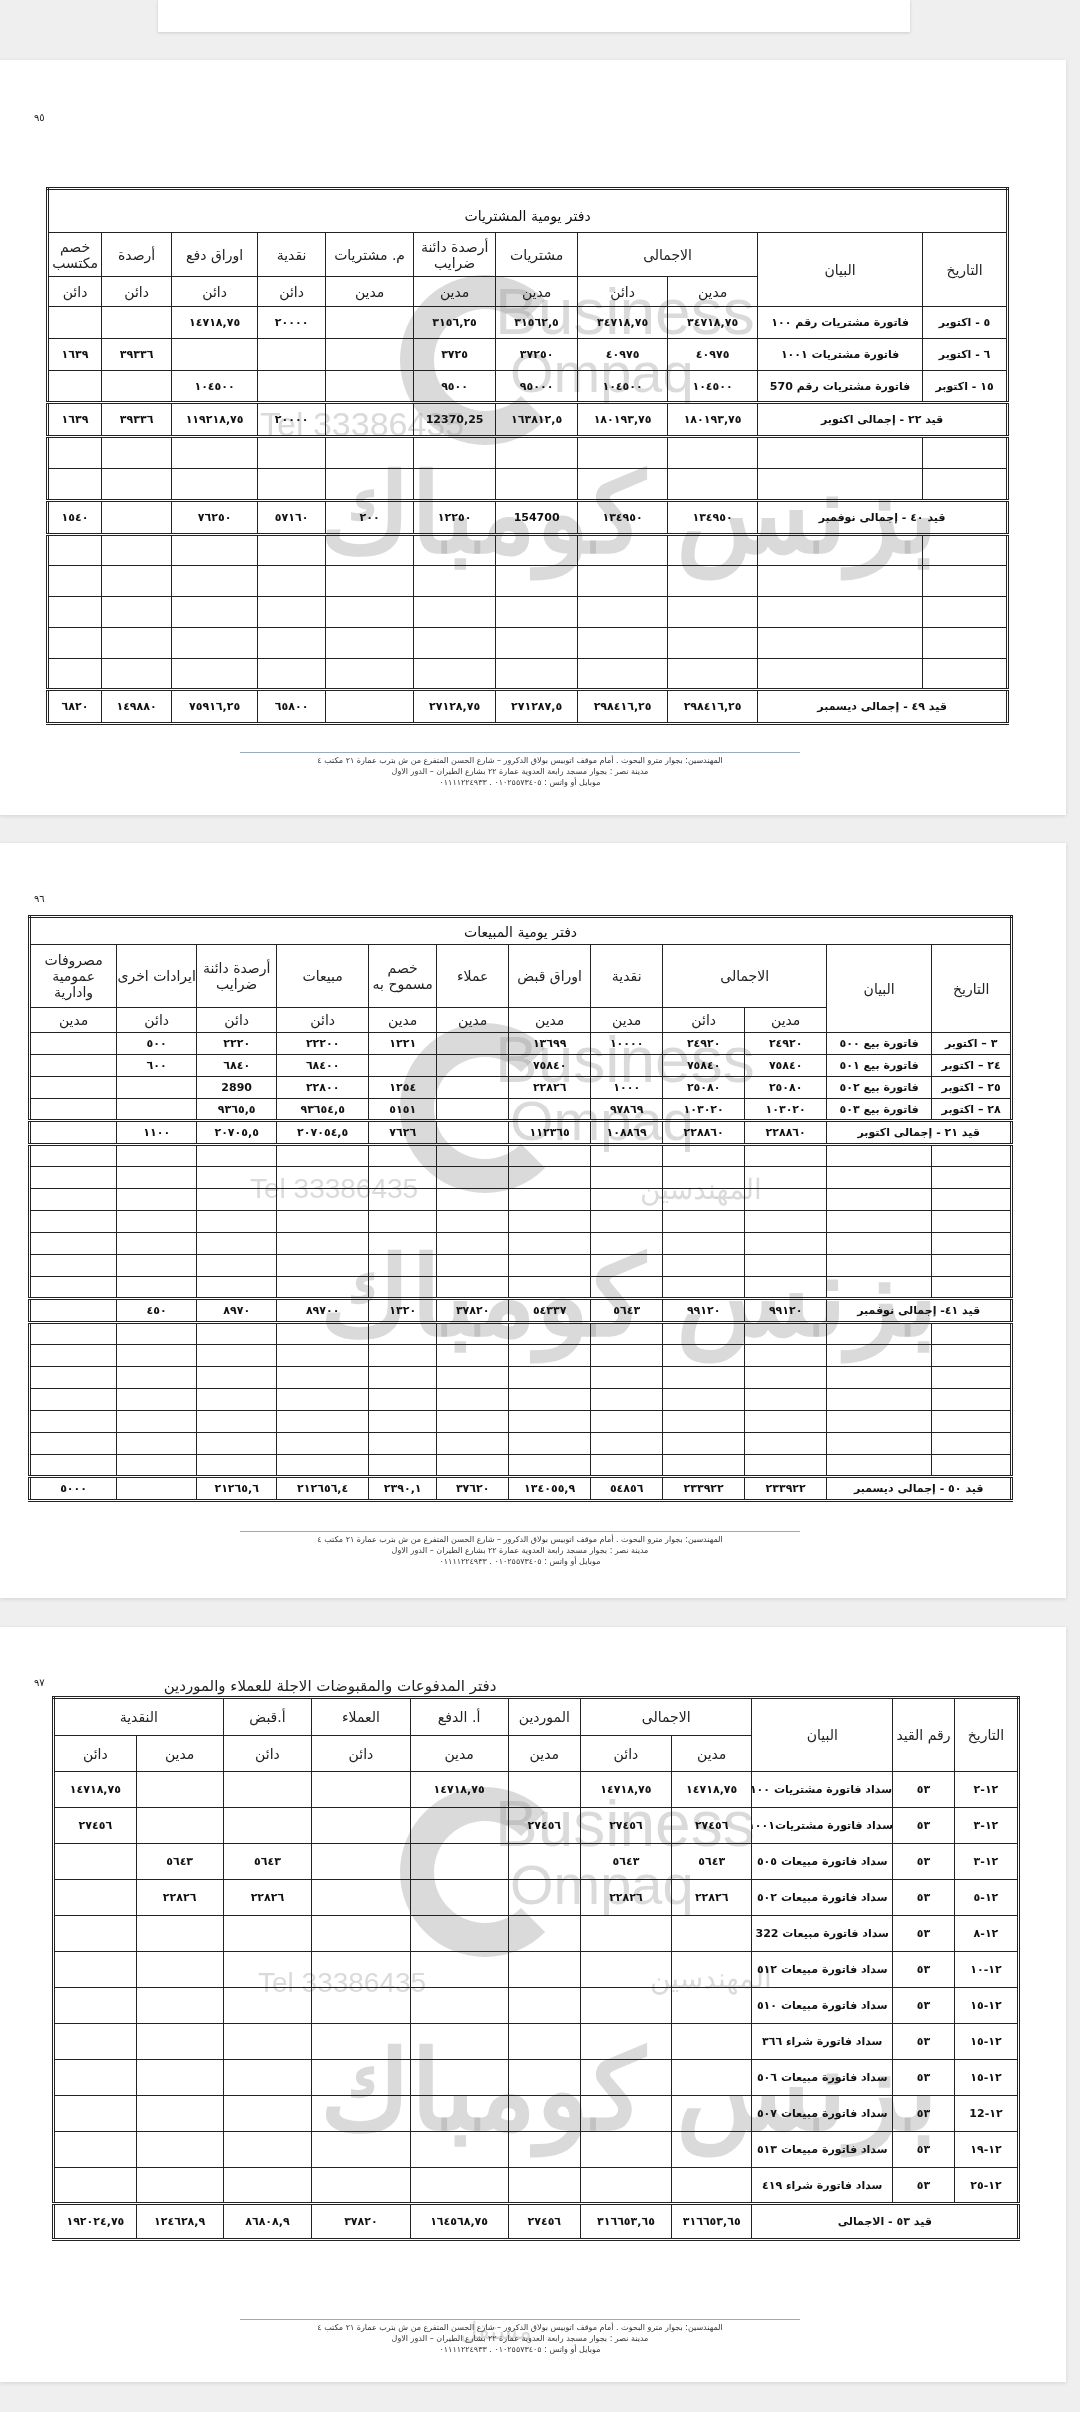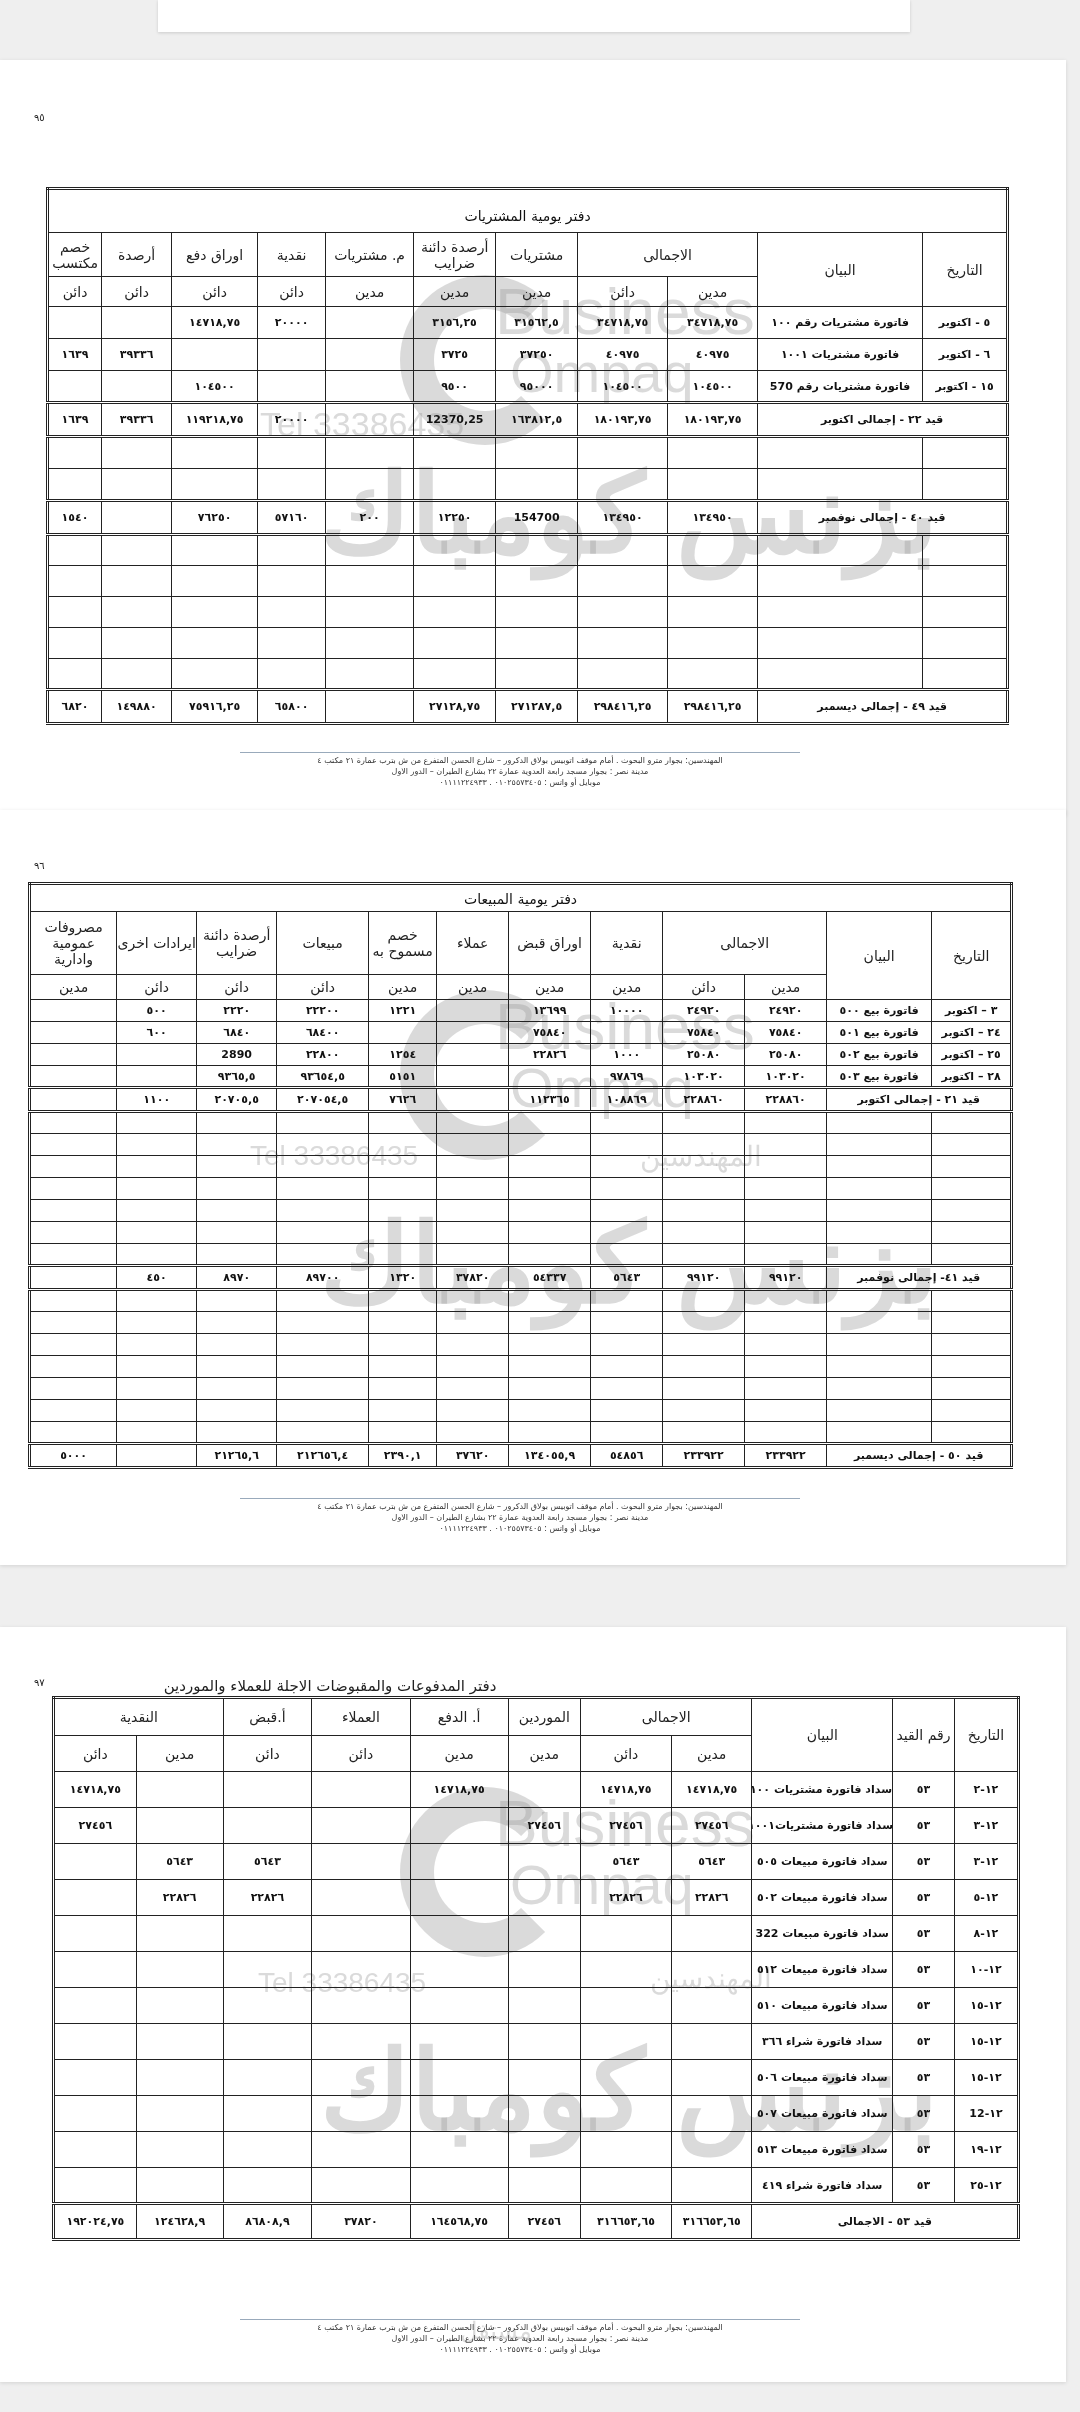--- a/index.html
+++ b/index.html
@@ -256,21 +256,21 @@
     </table>
 
   <div class="footer" style="top:692px;">
     <div class="rule"></div>
     <div>المهندسين: بجوار مترو البحوث . أمام موقف اتوبيس بولاق الدكرور – شارع الحسن المتفرع من ش بترب عمارة ٢١ مكتب ٤</div>
     <div>مدينة نصر : بجوار مسجد رابعة العدوية عمارة ٢٢ بشارع الطيران – الدور الاول</div>
     <div>موبايل أو واتس : ٠١٠٢٥٥٧٣٤٠٥ . ٠١١١١٢٢٤٩٣٣</div>
   </div>
 </div>
 
-<div class="page" style="top:810px; height:755px;">
+<div class="page" style="top:843px; height:755px;">
   <div class="page-num" style="top:50px;">٩٦</div>
 
   <div class="wm wm-c" style="left:400px; top:180px;"></div>
   <div class="wm" style="left:495px; top:180px; font-size:64px;">Business</div>
   <div class="wm" style="left:510px; top:245px; font-size:56px;">Ompaq</div>
   <div class="wm" style="left:250px; top:330px; font-size:28px;">Tel 33386435</div>
   <div class="wm" style="left:640px; top:330px; font-size:28px;">المهندسين</div>
   <div class="wm wm-z" style="left:320px; top:390px; font-size:110px;">بزنس كومباك</div>
 
   <table class="outer" style="left:28px; top:72px; width:982px;">

